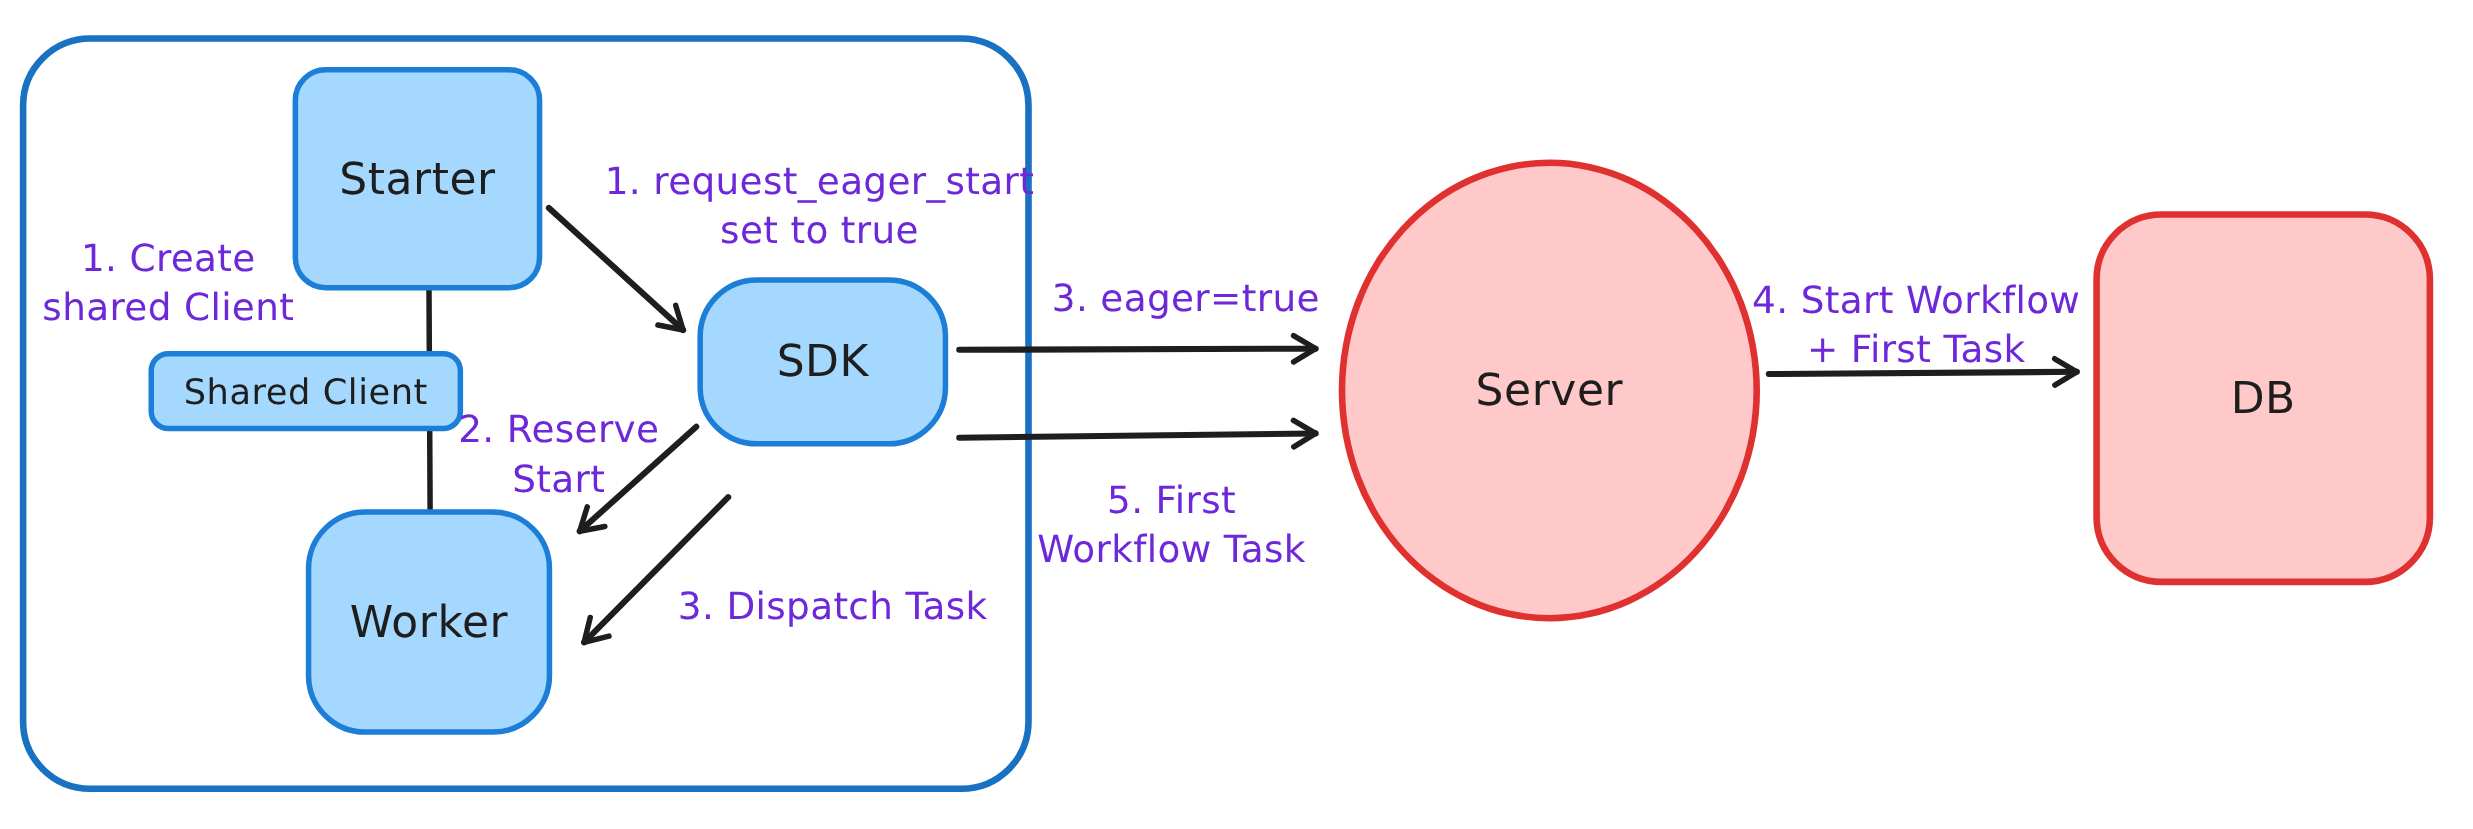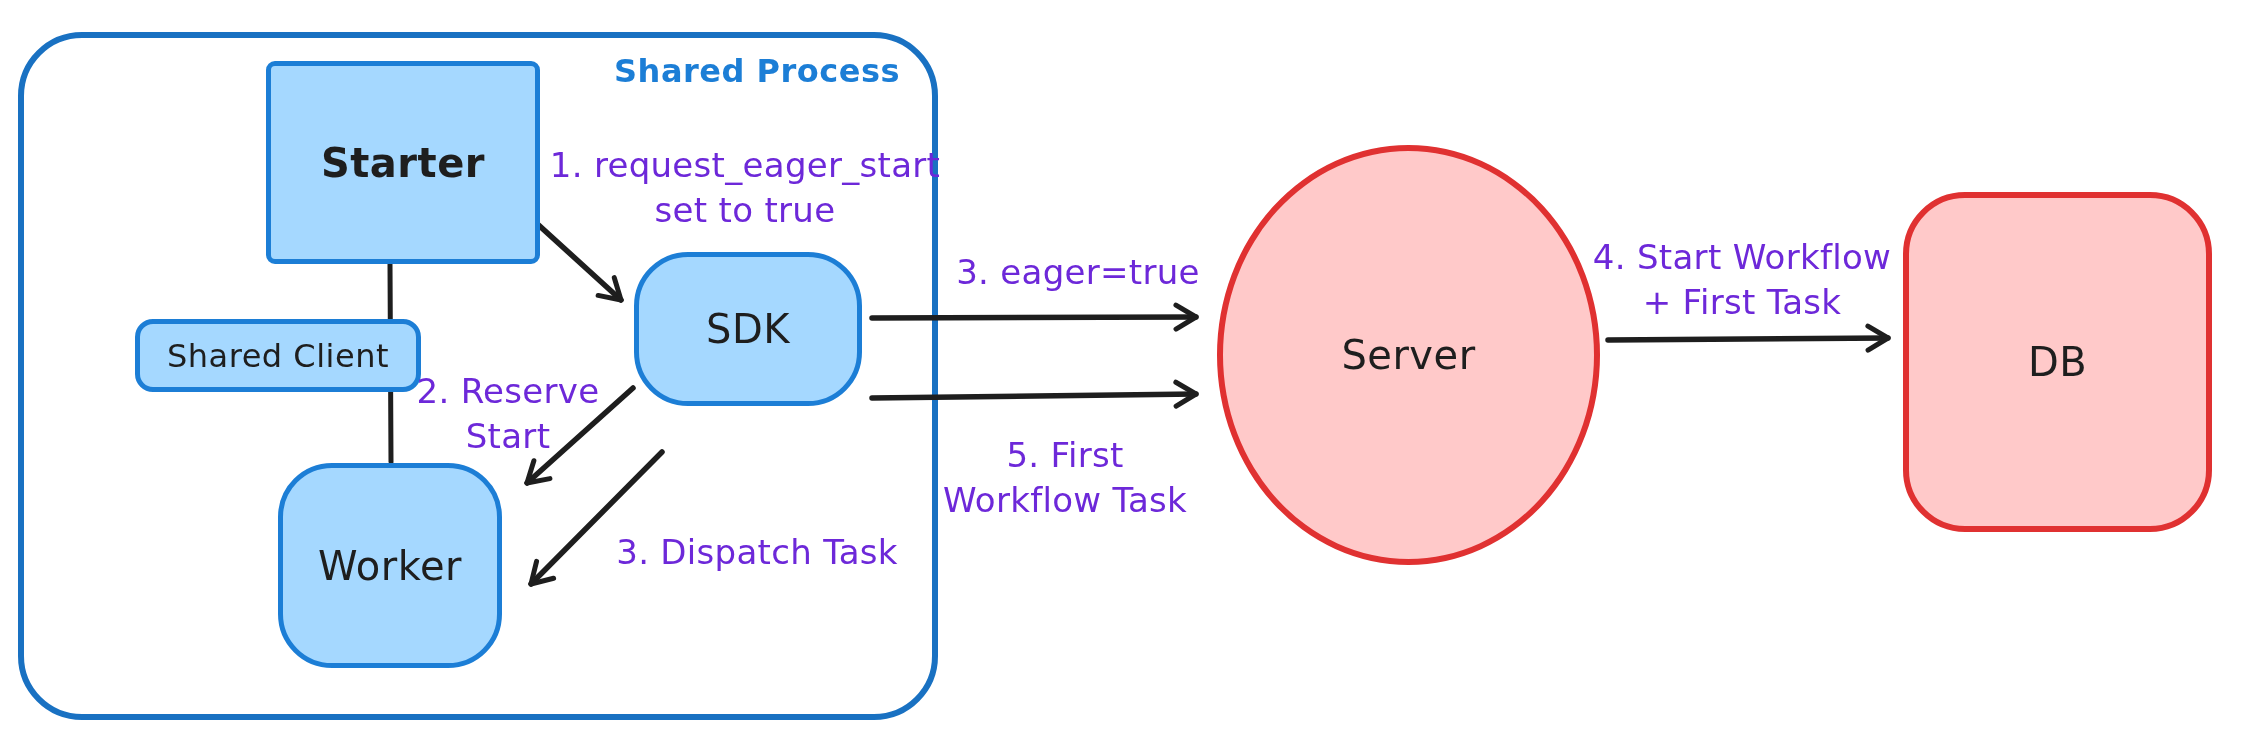--- a/index.html
+++ b/index.html
@@ -40,51 +40,50 @@
     position: absolute;
     display: flex;
     align-items: center;
     justify-content: center;
     box-sizing: border-box;
     font-size: 40px;
     letter-spacing: 0.5px;
   }
   .node.blue { background: #a5d8ff; border: 5px solid #1c7ed6; }
   .node.red  { background: #ffc9c9; border: 6px solid #e03131; }
-  .node-starter { left: 266px; top: 61px;  width: 274px; height: 203px; border-radius: 9px; font-weight: bold; }
+  .node-starter { left: 266px; top: 61px;  width: 227px; height: 203px; border-radius: 30px; }
   .node-shared-client { left: 135px; top: 319px; width: 286px; height: 73px; border-radius: 18px; font-size: 32px; }
   .node-worker  { left: 278px; top: 463px; width: 224px; height: 205px; border-radius: 54px; }
   .node-sdk     { left: 634px; top: 252px; width: 228px; height: 154px; border-radius: 54px; }
   .node-server  { left: 1217px; top: 145px; width: 383px; height: 420px; border-radius: 50%; border-width: 7px; }
   .node-db      { left: 1903px; top: 192px; width: 309px; height: 340px; border-radius: 62px; }
   .annotation {
     position: absolute;
     transform: translate(-50%, -50%);
     text-align: center;
     white-space: nowrap;
     font-size: 34px;
     line-height: 1.32;
     letter-spacing: 0.3px;
     color: #6d28d9;
   }
   .ann-create        { left: 153px;  top: 258px; }
   .ann-request-eager { left: 745px;  top: 188px; }
   .ann-reserve       { left: 508px;  top: 414px; }
   .ann-eager-true    { left: 1078px; top: 272px; }
   .ann-first-wft     { left: 1065px; top: 478px; }
-  .ann-start-wf      { left: 1742px; top: 280px; }
+  .ann-start-wf      { left: 1742px; top: 296px; }
   .ann-dispatch      { left: 757px;  top: 552px; }
 </style>
 </head>
 <body>
 
 <div class="canvas">
 
   <div class="container-box"></div>
-  <div class="container-label">Shared Process</div>
 
   <svg class="edges-layer" width="2248" height="754" viewBox="0 0 2248 754" xmlns="http://www.w3.org/2000/svg">
     <defs>
       <marker id="vhead" markerUnits="userSpaceOnUse" markerWidth="34" markerHeight="34" refX="28" refY="17" orient="auto">
         <path d="M8 5 L28 17 L8 29" fill="none" stroke="#1e1e1e" stroke-width="5" stroke-linecap="round" stroke-linejoin="round"></path>
       </marker>
     </defs>
 
     <path d="M390 264 L391 462" stroke="#1e1e1e" stroke-width="5" stroke-linecap="round" fill="none"></path>
 
@@ -113,20 +112,24 @@
   <div class="node blue node-sdk">
     <span>SDK</span>
   </div>
   <div class="node red node-server">
     <span>Server</span>
   </div>
   <div class="node red node-db">
     <span>DB</span>
   </div>
 
+  <div class="annotation ann-create">
+    <div>1. Create</div>
+    <div>shared Client</div>
+  </div>
   <div class="annotation ann-request-eager">
     <div>1. request_eager_start</div>
     <div>set to true</div>
   </div>
   <div class="annotation ann-reserve">
     <div>2. Reserve</div>
     <div>Start</div>
   </div>
   <div class="annotation ann-eager-true">
     <div>3. eager=true</div>

